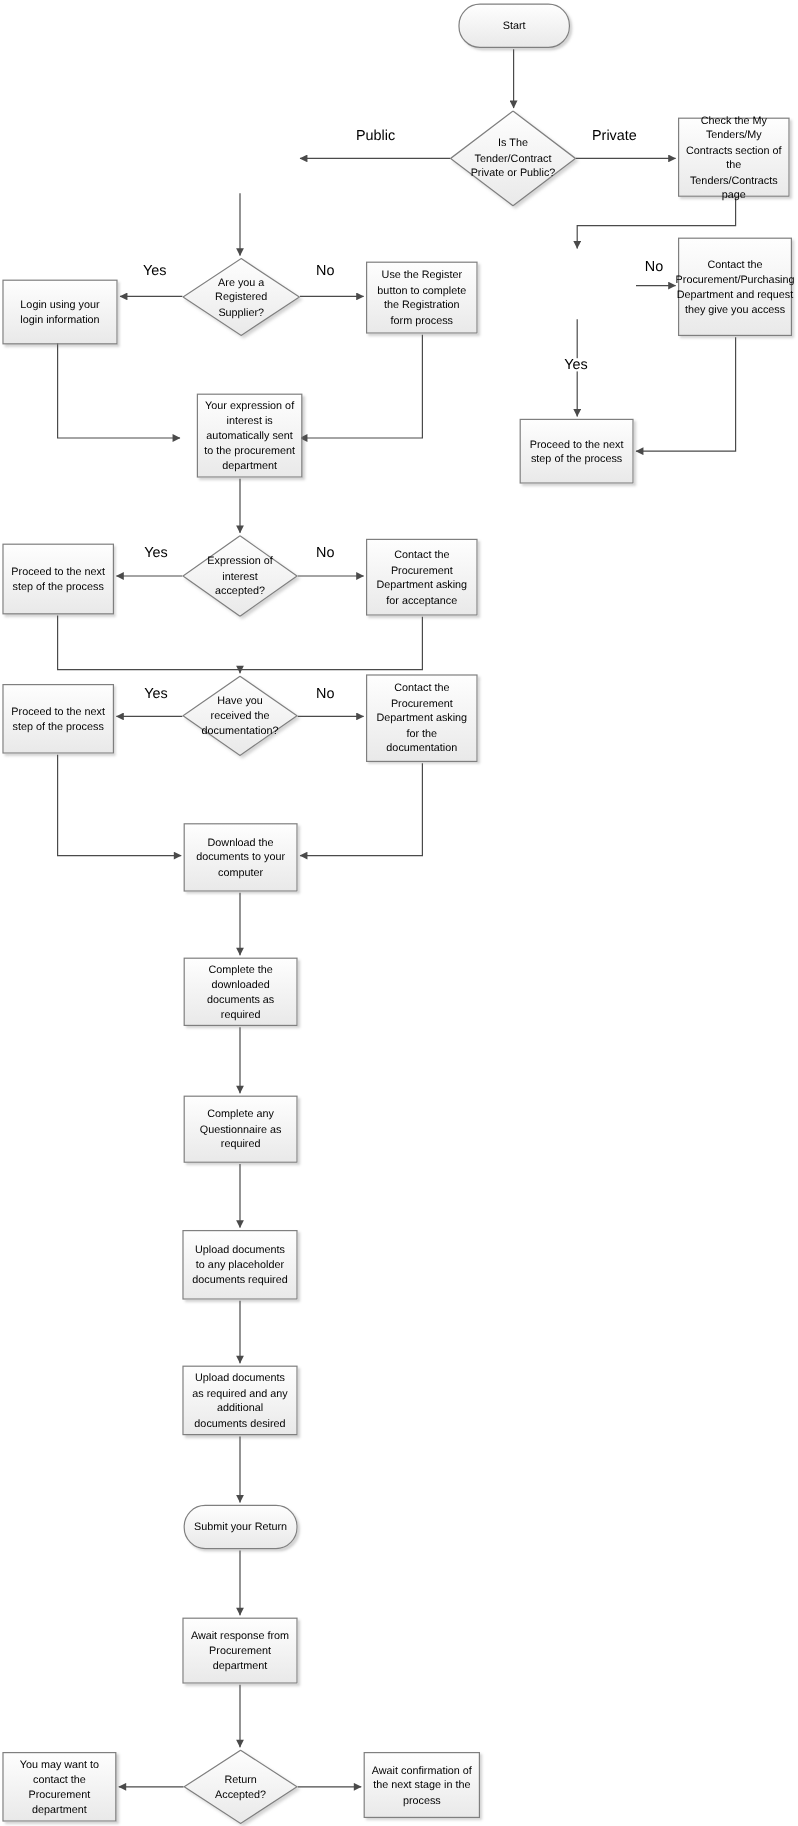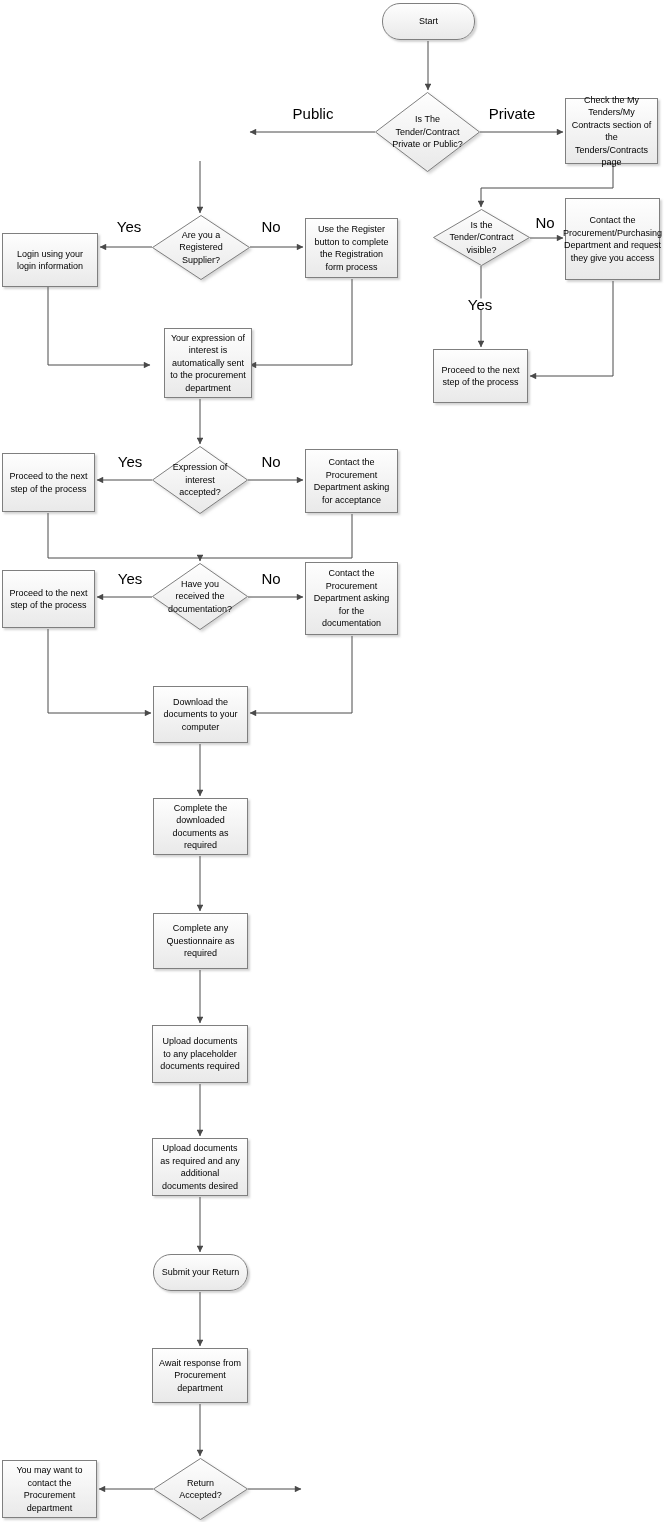--- a/index.html
+++ b/index.html
@@ -11,21 +11,21 @@
         text-align:center;font-size:9px;line-height:12.5px;color:#000000;}
   .process{background:linear-gradient(#fefefe,#e9e9e9);border:1px solid #7f7f7f;
            box-shadow:2px 2px 2px rgba(110,110,110,0.30);}
   .stadium{background:linear-gradient(#fefefe,#e9e9e9);border:1px solid #7f7f7f;border-radius:18px;
            box-shadow:2px 2px 2px rgba(110,110,110,0.30);}
   .decision{background:transparent;border:none;box-shadow:none;}
   .diamond-svg{position:absolute;left:0;top:0;filter:drop-shadow(2px 2px 1.5px rgba(110,110,110,0.30));}
   .diamond-svg polygon{fill:url(#shapegrad);stroke:#7f7f7f;stroke-width:1;}
   .node-text{position:relative;padding:0 5px;}
   .decision .node-text{padding:0 13px;}
-  .edge-label{position:absolute;transform:translate(-50%,-50%);font-size:15px;line-height:11px;
+  .edge-label{position:absolute;transform:translate(-50%,-50%);font-size:12px;line-height:11px;
               background:#ffffff;padding:0 2px;color:#000000;white-space:nowrap;}
 </style>
 </head>
 <body>
 
 <div class="canvas">
   <svg class="connector-layer" viewBox="0 0 665 1522" xmlns="http://www.w3.org/2000/svg">
     <defs>
       <linearGradient id="shapegrad" x1="0" y1="0" x2="0" y2="1">
         <stop offset="0" stop-color="#fefefe"></stop>
@@ -83,26 +83,20 @@
         <polygon points="49,0.5 97.5,32.5 49,64.5 0.5,32.5"></polygon>
       </svg>
       <div class="node-text">Are you a Registered Supplier?</div>
     </div>
     <div class="node process" style="left: 2px; top: 233px; width: 96px; height: 54px;">
       <div class="node-text">Login using your login information</div>
     </div>
     <div class="node process" style="left: 305px; top: 218px; width: 93px; height: 60px;">
       <div class="node-text">Use the Register button to complete the Registration form process</div>
     </div>
-    <div class="node decision" style="left: 433px; top: 209px; width: 97px; height: 57px;">
-      <svg width="97" height="57" class="diamond-svg">
-        <polygon points="48.5,0.5 96.5,28.5 48.5,56.5 0.5,28.5"></polygon>
-      </svg>
-      <div class="node-text">Is the Tender/Contract visible?</div>
-    </div>
     <div class="node process" style="left: 565px; top: 198px; width: 95px; height: 82px;">
       <div class="node-text">Contact the Procurement/Purchasing Department and request they give you access</div>
     </div>
     <div class="node process" style="left: 433px; top: 349px; width: 95px; height: 54px;">
       <div class="node-text">Proceed to the next step of the process</div>
     </div>
     <div class="node process" style="left: 164px; top: 328px; width: 88px; height: 70px;">
       <div class="node-text">Your expression of interest is automatically sent to the procurement department</div>
     </div>
     <div class="node decision" style="left: 152px; top: 446px; width: 96px; height: 68px;">
@@ -152,20 +146,23 @@
     </div>
     <div class="node decision" style="left: 153px; top: 1458px; width: 95px; height: 62px;">
       <svg width="95" height="62" class="diamond-svg">
         <polygon points="47.5,0.5 94.5,31 47.5,61.5 0.5,31"></polygon>
       </svg>
       <div class="node-text">Return Accepted?</div>
     </div>
     <div class="node process" style="left: 2px; top: 1460px; width: 95px; height: 58px;">
       <div class="node-text">You may want to contact the Procurement department</div>
     </div>
+    <div class="node process" style="left: 303px; top: 1460px; width: 97px; height: 55px;">
+      <div class="node-text">Await confirmation of the next stage in the process</div>
+    </div>
     <div class="edge-label" style="left: 313px; top: 113px;">Public</div>
     <div class="edge-label" style="left: 512px; top: 113px;">Private</div>
     <div class="edge-label" style="left: 129px; top: 226px;">Yes</div>
     <div class="edge-label" style="left: 271px; top: 226px;">No</div>
     <div class="edge-label" style="left: 545px; top: 222px;">No</div>
     <div class="edge-label" style="left: 480px; top: 304px;">Yes</div>
     <div class="edge-label" style="left: 130px; top: 461px;">Yes</div>
     <div class="edge-label" style="left: 271px; top: 461px;">No</div>
     <div class="edge-label" style="left: 130px; top: 578px;">Yes</div>
     <div class="edge-label" style="left: 271px; top: 578px;">No</div>

